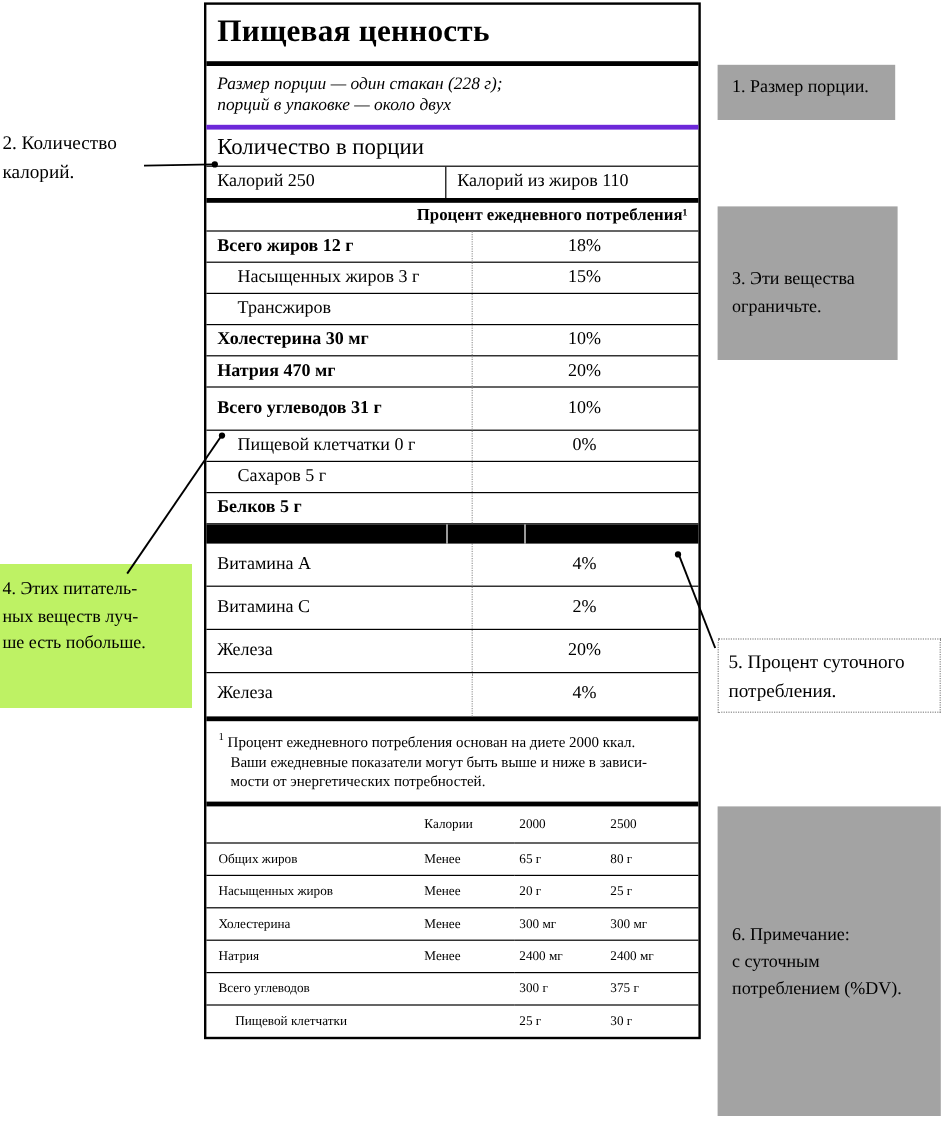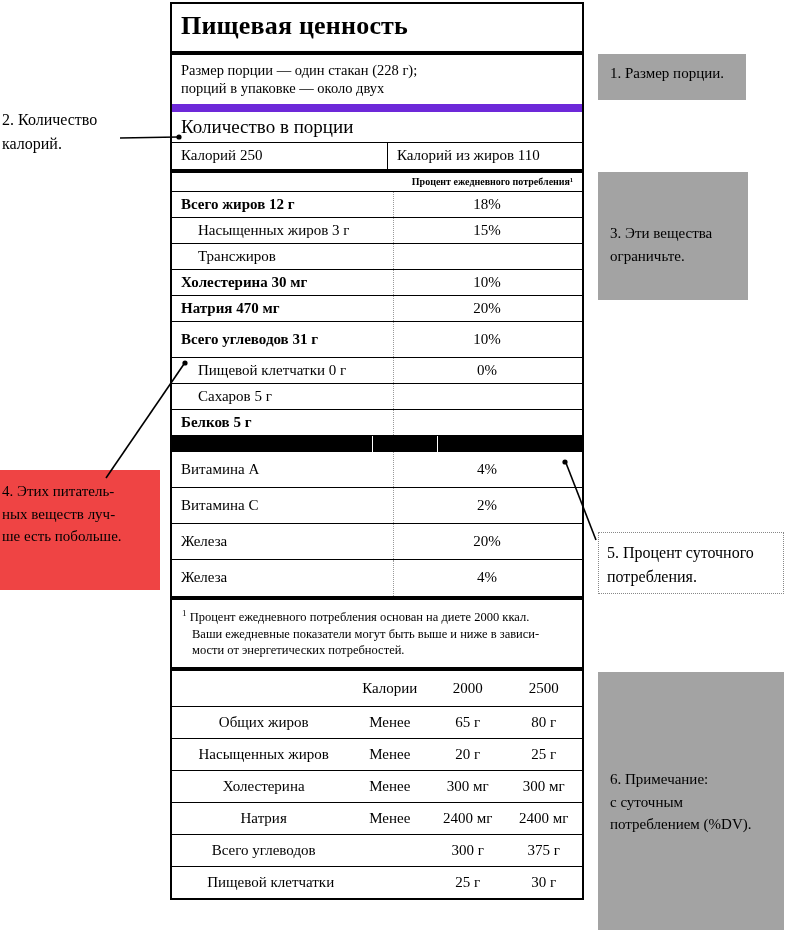--- a/index.html
+++ b/index.html
@@ -39,54 +39,55 @@
     padding: 6px 9px 8px 9px;
     border-bottom: 4px solid #000000;
   }
   #title-text {
     font-size: 26px;
     font-weight: bold;
     letter-spacing: 0.2px;
   }
 
   #serving-row {
-    border-bottom: 8px solid #6d28d9;
+    border-bottom: 4px solid #6d28d9;
     font-size: 14.5px;
     padding: 6px 9px 7px 9px;
+    font-style: italic;
   }
   #serving-row div { white-space: nowrap; }
 
   #amount-row {
     font-size: 19px;
     border-bottom: 1px solid #000000;
     padding: 3px 9px 3px 9px;
   }
 
   #calories-row {
     display: flex;
     border-bottom: 4px solid #000000;
     font-size: 15px;
     padding: 0;
   }
   #calories-left {
-    width: 216px;
+    width: 200px;
     box-sizing: border-box;
     padding: 4px 9px 5px 9px;
     border-right: 1px solid #000000;
   }
   #calories-right {
     flex: 1;
     box-sizing: border-box;
     padding: 4px 9px 5px 9px;
   }
 
   #dv-header-row {
     text-align: right;
     font-weight: bold;
-    font-size: 10px;
+    font-size: 14px;
     padding: 3px 9px 4px 9px;
     border-bottom: 1px solid #000000;
   }
 
   .nut-row {
     display: flex;
     align-items: center;
     min-height: 26px;
     font-size: 15px;
     border-bottom: 1px solid #000000;
@@ -128,22 +129,21 @@
     font-size: 12.5px;
     line-height: 1.35;
     padding: 7px 10px 8px 10px;
   }
   #footnote-row sup { font-size: 9px; }
 
   
   #dv-table {
     width: 100%;
     border-collapse: collapse;
-    font-size: 15px;
-    text-align: center;
+    font-size: 11px;
   }
   #dv-table td {
     padding: 7px 4px 7px 4px;
     border-bottom: 1px solid #000000;
     vertical-align: middle;
   }
   #dv-table tr:last-child td { border-bottom: none; }
   #dv-table .c0 { width: 172px; padding-left: 10px; }
   #dv-table .c1 { width: 78px; }
   #dv-table .c2 { width: 78px; }
@@ -163,21 +163,21 @@
   .note-plain {
     position: absolute;
     font-size: 16px;
     line-height: 1.5;
     box-sizing: border-box;
     padding: 0;
   }
   #note1 { left: 598px; top: 54px;  width: 148px; height: 46px; }
   #note2 { left: 0px;   top: 108px; width: 160px; height: 48px; background: transparent; padding-left: 2px; }
   #note3 { left: 598px; top: 172px; width: 150px; height: 128px; }
-  #note4 { left: 0px;   top: 470px; width: 160px; height: 120px; background: #ef4444; padding: 10px 2px 10px 2px; }
+  #note4 { left: 0px;   top: 470px; width: 160px; height: 120px; background: #bef264; padding: 10px 2px 10px 2px; }
   #note5 { left: 598px; top: 532px; width: 186px; height: 62px; background: transparent; border: 1px dotted #888; padding: 8px 8px; }
   #note6 { left: 598px; top: 672px; width: 186px; height: 258px; padding: 96px 12px 0 12px; }
 
   
   #overlay {
     position: absolute;
     left: 0; top: 0;
     width: 790px; height: 935px;
     pointer-events: none;
   }

